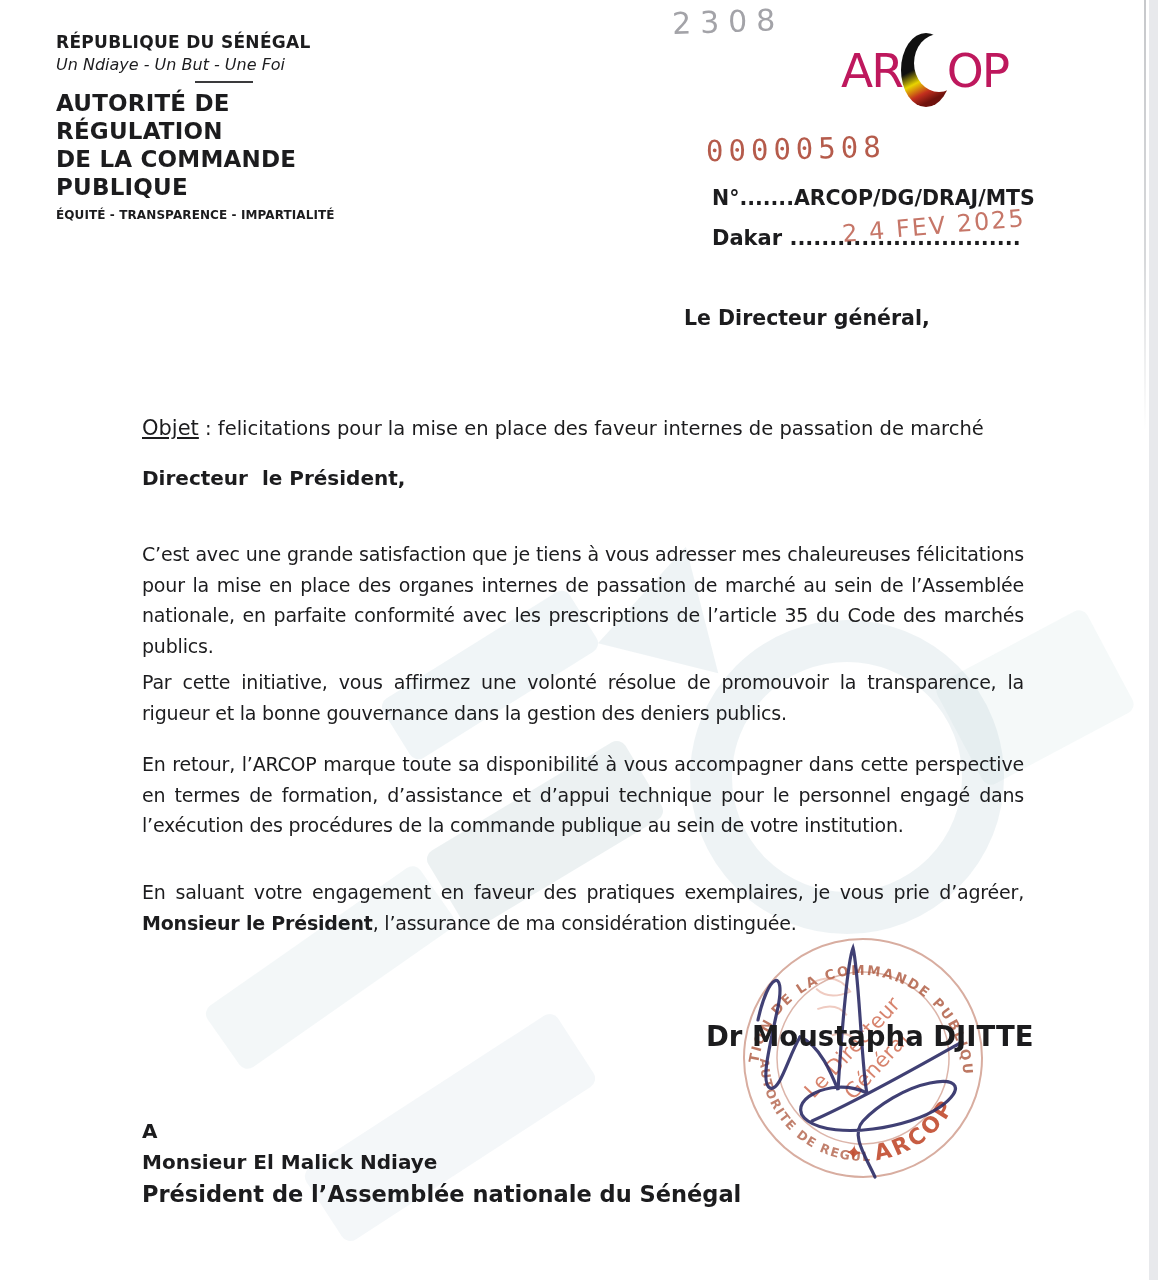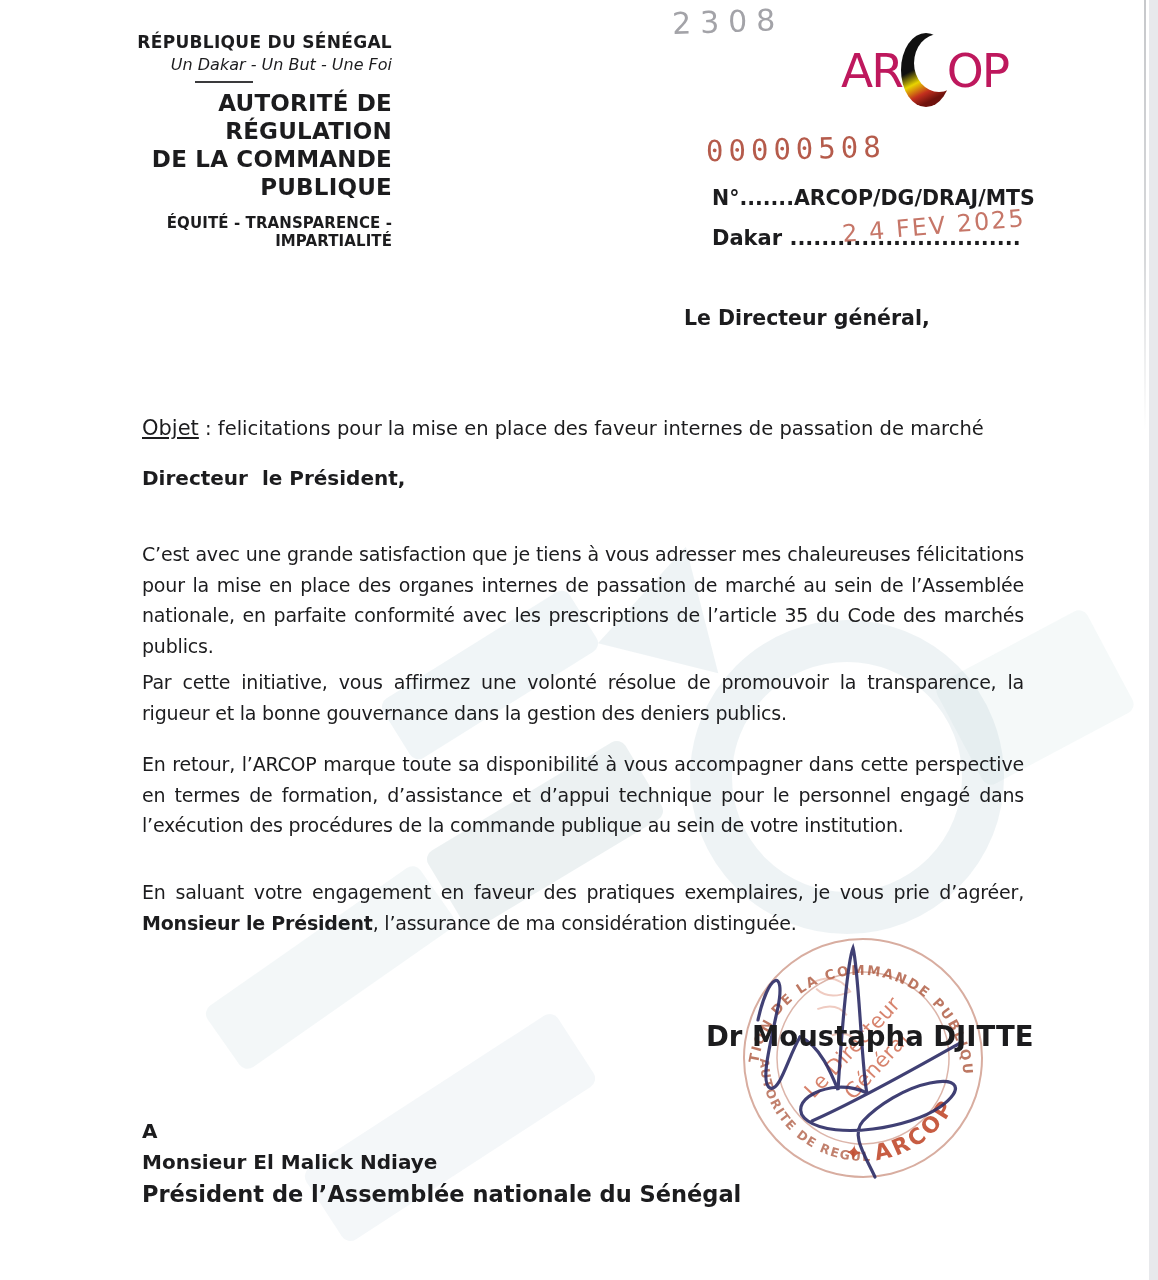--- a/index.html
+++ b/index.html
@@ -18,26 +18,26 @@
   .wm-ring{left:690px;top:620px;width:230px;height:230px;border:42px solid rgba(150,180,190,.16);border-radius:50%;}
   .wm-tri{left:610px;top:545px;width:0;height:0;border-left:62px solid transparent;
     border-right:62px solid transparent;border-bottom:115px solid rgba(160,190,200,.18);transform:rotate(14deg);}
   .wm-blob{background:rgba(167,195,205,.17);border-radius:10px;}
   .wm-b1{left:380px;top:640px;width:220px;height:70px;transform:rotate(-32deg);}
   .wm-b2{left:200px;top:930px;width:260px;height:75px;transform:rotate(-35deg);background:rgba(172,198,208,.15);}
   .wm-b3{left:300px;top:1085px;width:300px;height:85px;transform:rotate(-33deg);background:rgba(176,201,210,.14);}
   .wm-b4{left:950px;top:640px;width:170px;height:115px;transform:rotate(-28deg);background:rgba(180,205,212,.13);}
   .wm-b5{left:430px;top:790px;width:230px;height:90px;transform:rotate(-31deg);background:rgba(150,175,185,.18);}
   
-  .letterhead{position:absolute;left:56px;top:32px;width:336px;text-align:right;z-index:2;}
+  .letterhead{position:absolute;left:56px;top:32px;width:336px;text-align:left;z-index:2;}
   .lh-country{font-size:17px;font-weight:bold;letter-spacing:.3px;}
   .lh-motto{font-size:16px;font-style:italic;margin-top:3px;}
   .lh-rule{width:58px;height:2px;background:#3a3a3c;margin:7px auto 6px auto;}
   .lh-org{font-size:23px;font-weight:bold;line-height:28px;letter-spacing:.2px;}
-  .lh-values{font-size:15px;font-weight:bold;margin-top:13px;letter-spacing:.1px;}
+  .lh-values{font-size:12px;font-weight:bold;margin-top:7px;letter-spacing:.1px;}
   
   .handwritten{position:absolute;left:672px;top:4px;font-size:30px;color:#a3a3a8;
     letter-spacing:9px;transform:rotate(-2deg);z-index:2;}
   .logo{position:absolute;left:841px;top:32px;display:flex;align-items:center;z-index:2;}
   .logo-txt{font-size:47px;font-weight:normal;letter-spacing:-2px;color:#be185d;}
   .logo svg{margin:0 -5px 0 -2px;display:block;}
   .reg-number{position:absolute;left:706px;top:132px;font-family:"DejaVu Sans Mono","Liberation Mono",monospace;
     font-size:29px;color:rgba(168,62,44,.85);letter-spacing:5px;transform:rotate(-1.5deg);z-index:2;}
   .ref-line{position:absolute;left:712px;top:186px;font-size:20.5px;font-weight:bold;z-index:2;}
   .place-line{position:absolute;left:712px;top:226px;font-size:21px;font-weight:bold;z-index:2;}
@@ -73,21 +73,21 @@
   <div class="wm wm-blob wm-b2"></div>
   <div class="wm wm-blob wm-b3"></div>
   <div class="wm wm-blob wm-b4"></div>
   <div class="wm wm-blob wm-b5"></div>
 
   <div class="edge-strip"></div>
   <div class="edge-line"></div>
 
   <div class="letterhead">
     <div class="lh-country">RÉPUBLIQUE DU SÉNÉGAL</div>
-    <div class="lh-motto">Un Dakar - Un But - Une Foi</div>
+    <div class="lh-motto">Un Ndiaye - Un But - Une Foi</div>
     <div class="lh-rule"></div>
     <div class="lh-org">AUTORITÉ DE RÉGULATION</div>
     <div class="lh-org">DE LA COMMANDE PUBLIQUE</div>
     <div class="lh-values">ÉQUITÉ - TRANSPARENCE - IMPARTIALITÉ</div>
   </div>
 
   <div class="handwritten">2308</div>
 
   <div class="logo">
     <span class="logo-txt">AR</span>

